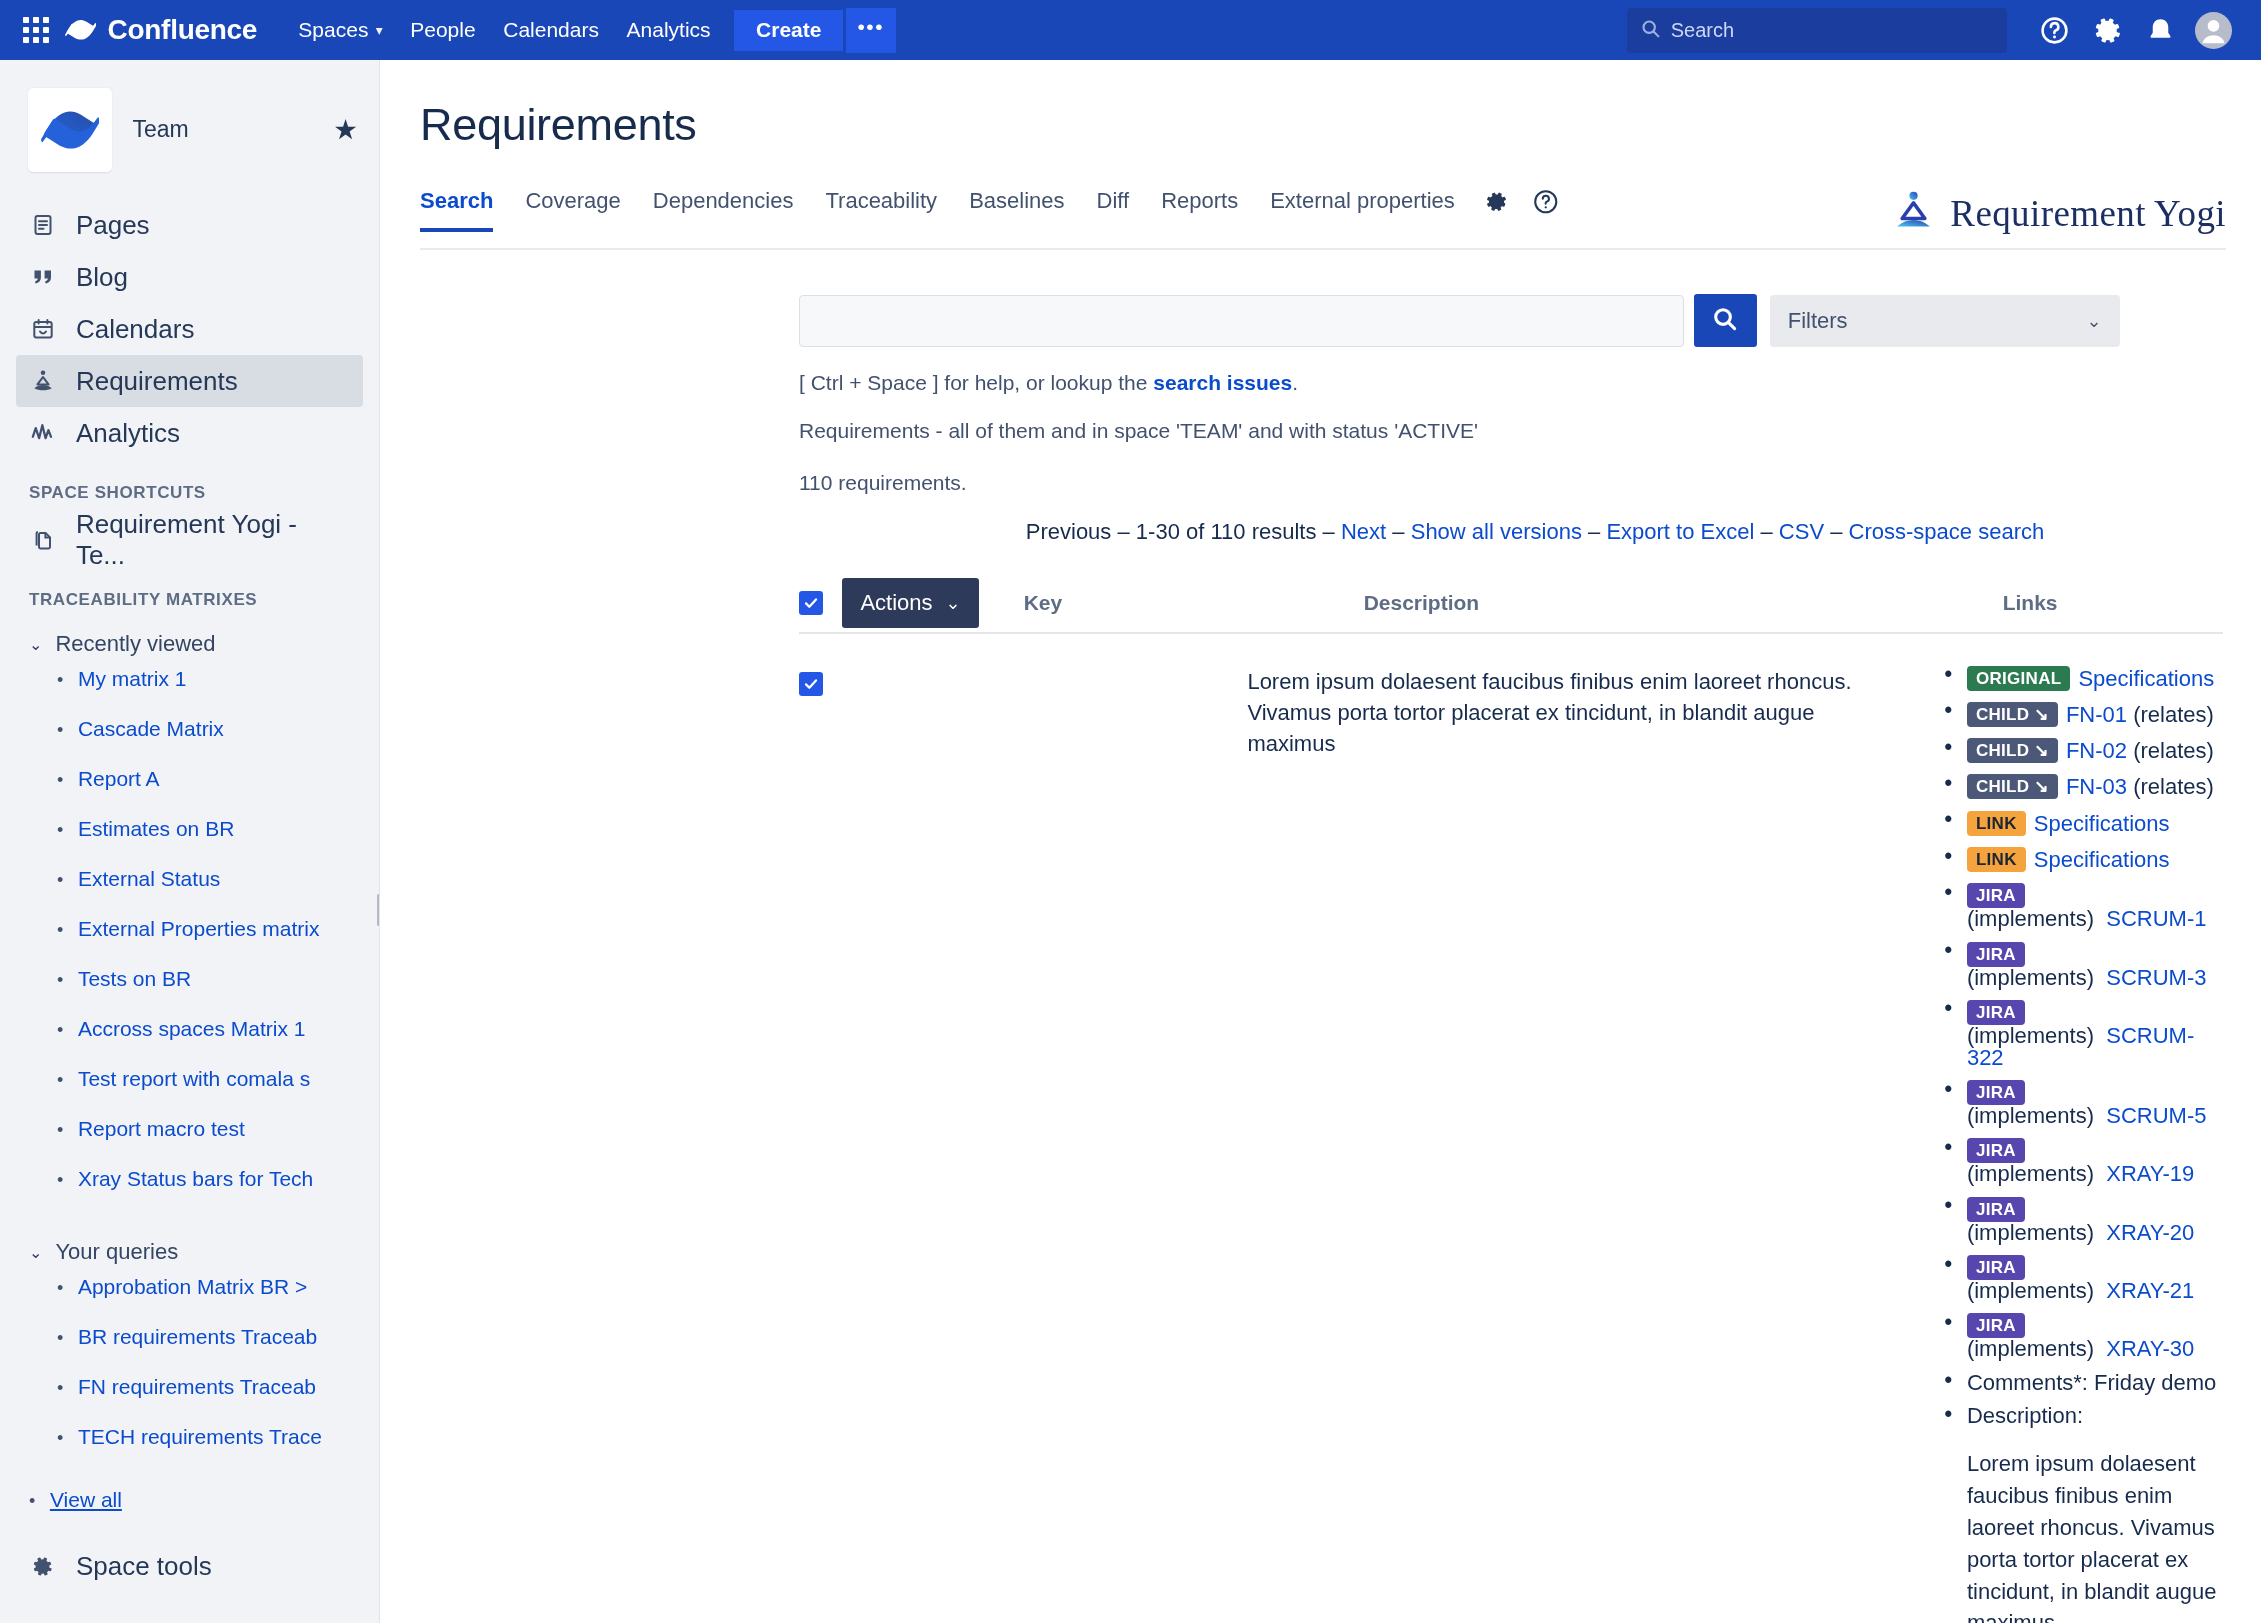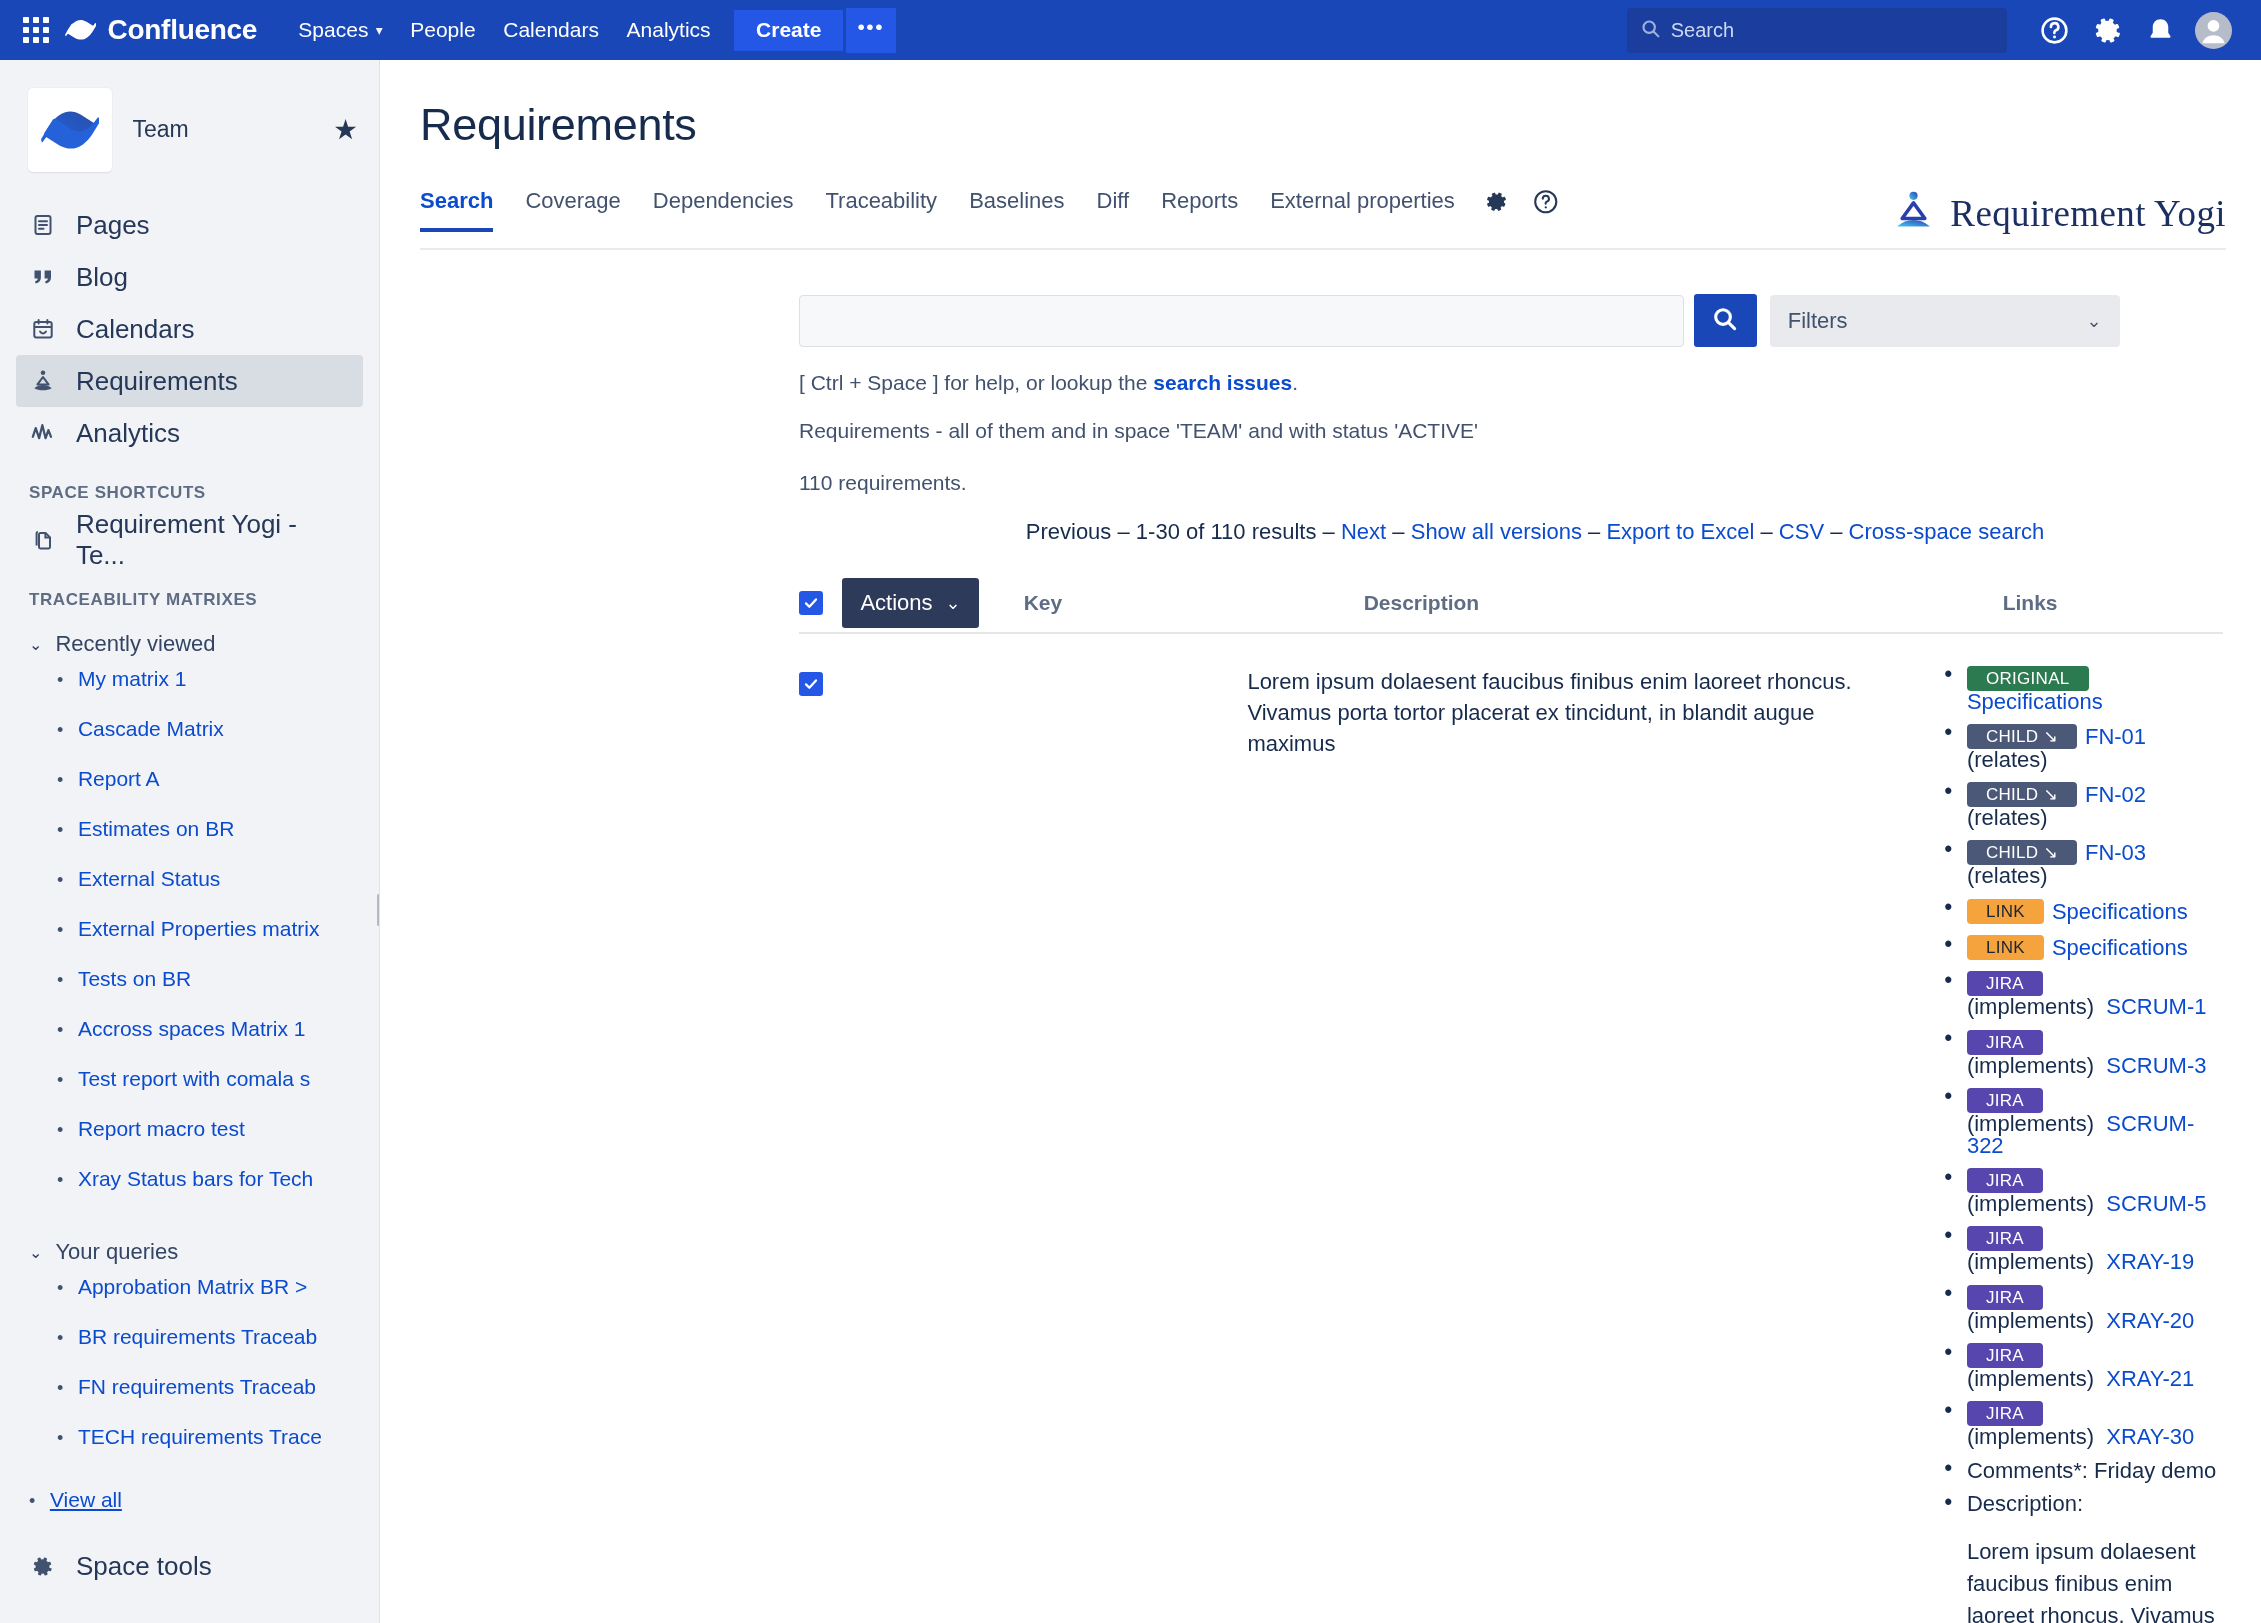--- a/index.html
+++ b/index.html
@@ -187,22 +187,22 @@
 
   ul.links { list-style: none; margin: 0; padding: 0; }
   ul.links li {
     position: relative; padding-left: 27.5px; font-size: 22px; color: #172b4d;
     line-height: 1.0; margin-bottom: 11.3px;
   }
   ul.links li::before {
     content: "•"; position: absolute; left: 4.9px; top: -2.4px; font-size: 23px; color: #172b4d;
   }
   .badge {
-    display: inline-block; font-size: 17px; font-weight: 400; letter-spacing: 0.3px;
-    padding: 4px 19px; border-radius: 4px; vertical-align: 2.4px; margin-right: 8px;
+    display: inline-block; font-size: 17px; font-weight: 700; letter-spacing: 0.3px;
+    padding: 4px 9px; border-radius: 4px; vertical-align: 2.4px; margin-right: 8px;
     line-height: 1;
   }
   .b-original { background: #2c7a50; color: #fff; }
   .b-child { background: #4c5878; color: #fff; }
   .b-link { background: #f5a33c; color: #1d2433; }
   .b-jira { background: #5646ae; color: #fff; }
   .lnk { color: #0b4bcd; text-decoration: none; }
   .muted { color: #172b4d; }
   li.txt { line-height: 1.2; }
   .desc-para {

